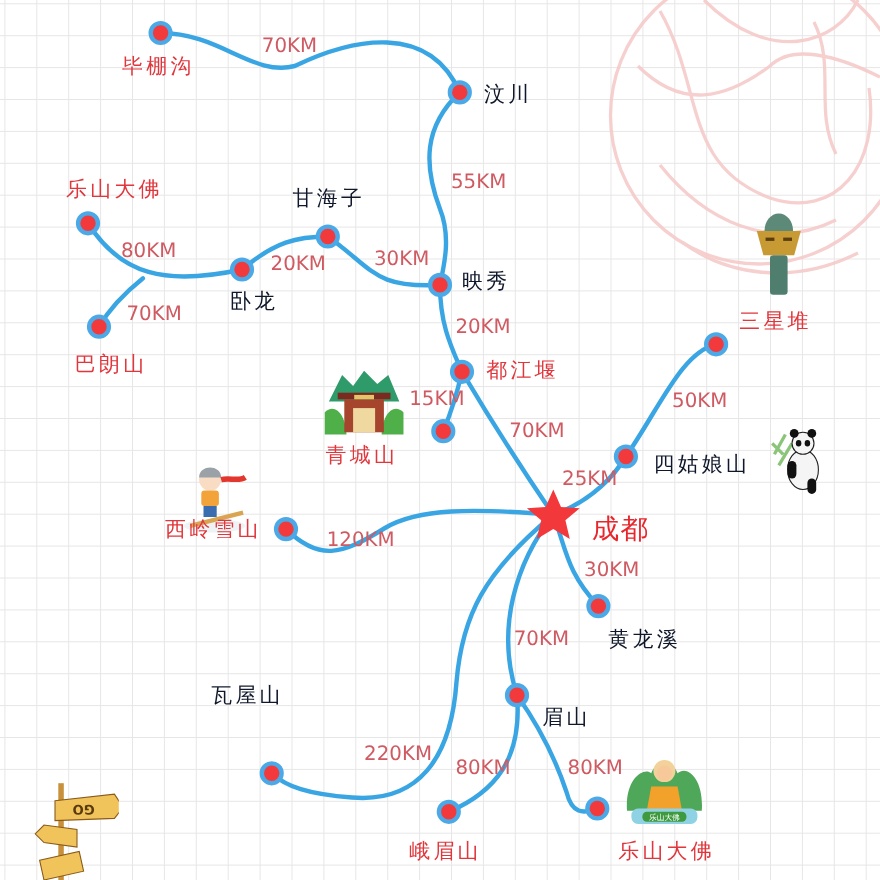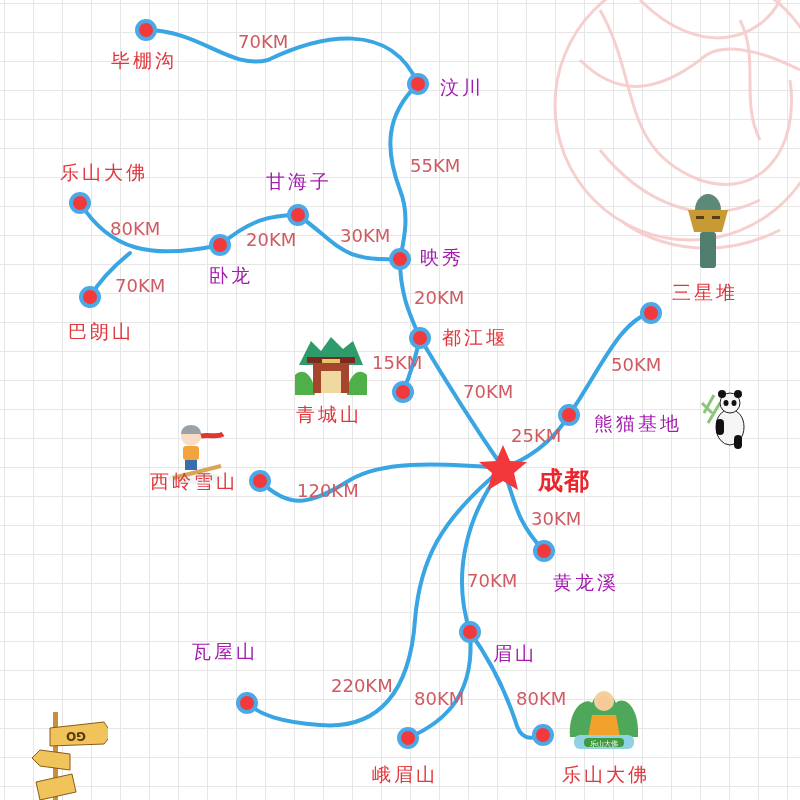--- a/index.html
+++ b/index.html
@@ -6,22 +6,22 @@
   body { width:800px; height:800px; overflow:hidden; background:#ffffff; position:relative;
          font-family:"DejaVu Sans","Liberation Sans",sans-serif; }
   .grid { position:absolute; inset:0;
     background-image:
       linear-gradient(to right, #e6e6e6 1px, transparent 1px),
       linear-gradient(to bottom, #e6e6e6 1px, transparent 1px);
     background-size:29px 29px; background-position:4px 3px; }
   svg.map { position:absolute; left:0; top:0; }
   .label { position:absolute; white-space:nowrap; font-size:19px; letter-spacing:3px; line-height:1;text-align:center; }
   .label.red { color:#e0373d; }
-  .label.black { color:#a21caf; }
-  .label.big { font-size:25px; font-weight:bold; color:#e8262c; letter-spacing:1px; }
+  .label.black { color:#0f172a;font-family:Liberation Mono, monospace; }
+  .label.big { font-size:25px; font-weight:normal; color:#e8262c; letter-spacing:1px; }
   .dist { position:absolute; white-space:nowrap; font-size:18px; color:#cf5a62; line-height:1; }
   .deco { position:absolute; }
 </style>
 </head>
 <body>
 
 <div class="grid"></div>
 
 <svg class="map" width="800" height="800">
   <g fill="none" stroke="#f6caca" stroke-width="3" opacity="0.9">
@@ -151,25 +151,25 @@
 <div class="label red" style="left:111px;top:51px">毕棚沟</div>
 <div class="label black" style="left:440px;top:78px">汶川</div>
 <div class="label red" style="left:60px;top:163px">乐山大佛</div>
 <div class="label black" style="left:266px;top:172px">甘海子</div>
 <div class="label black" style="left:209px;top:266px">卧龙</div>
 <div class="label black" style="left:420px;top:248px">映秀</div>
 <div class="label red" style="left:68px;top:322px">巴朗山</div>
 <div class="label red" style="left:442px;top:328px">都江堰</div>
 <div class="label red" style="left:296px;top:405px">青城山</div>
 <div class="label red" style="left:672px;top:283px">三星堆</div>
-<div class="label black" style="left:594px;top:414px">熊猫基地</div>
+<div class="label black" style="left:594px;top:414px">四姑娘山</div>
 <div class="label red" style="left:150px;top:472px">西岭雪山</div>
 <div class="label black" style="left:553px;top:573px">黄龙溪</div>
 <div class="label black" style="left:493px;top:644px">眉山</div>
-<div class="label black" style="left:192px;top:642px">瓦屋山</div>
+<div class="label black" style="left:192px;top:624px">瓦屋山</div>
 <div class="label red" style="left:372px;top:765px">峨眉山</div>
 <div class="label red" style="left:562px;top:765px">乐山大佛</div>
 <div class="label big" style="left:538px;top:468px">成都</div>
 
 <div class="dist" style="left:238px;top:33px">70KM</div>
 <div class="dist" style="left:410px;top:157px">55KM</div>
 <div class="dist" style="left:110px;top:220px">80KM</div>
 <div class="dist" style="left:115px;top:277px">70KM</div>
 <div class="dist" style="left:246px;top:231px">20KM</div>
 <div class="dist" style="left:340px;top:227px">30KM</div>

